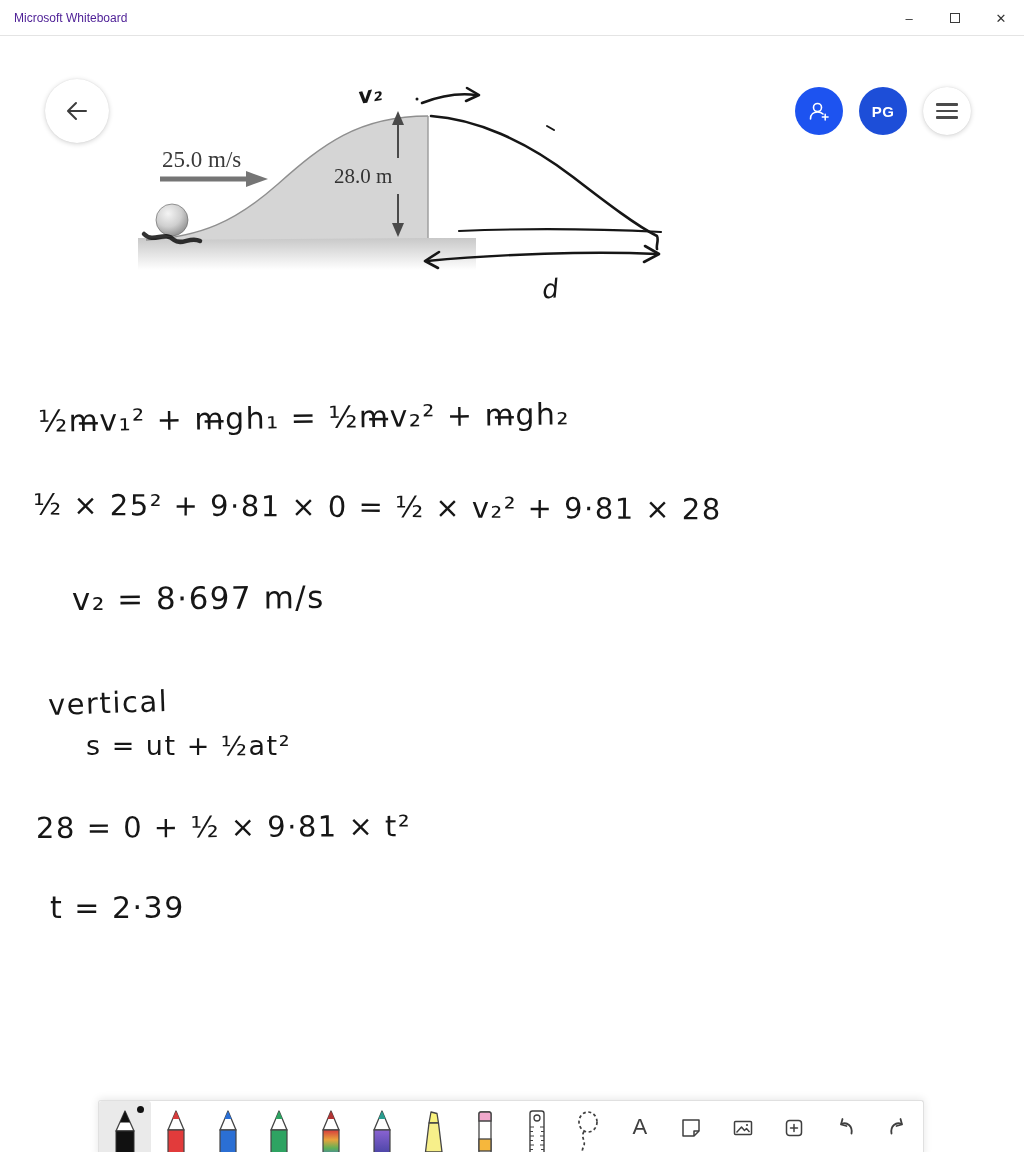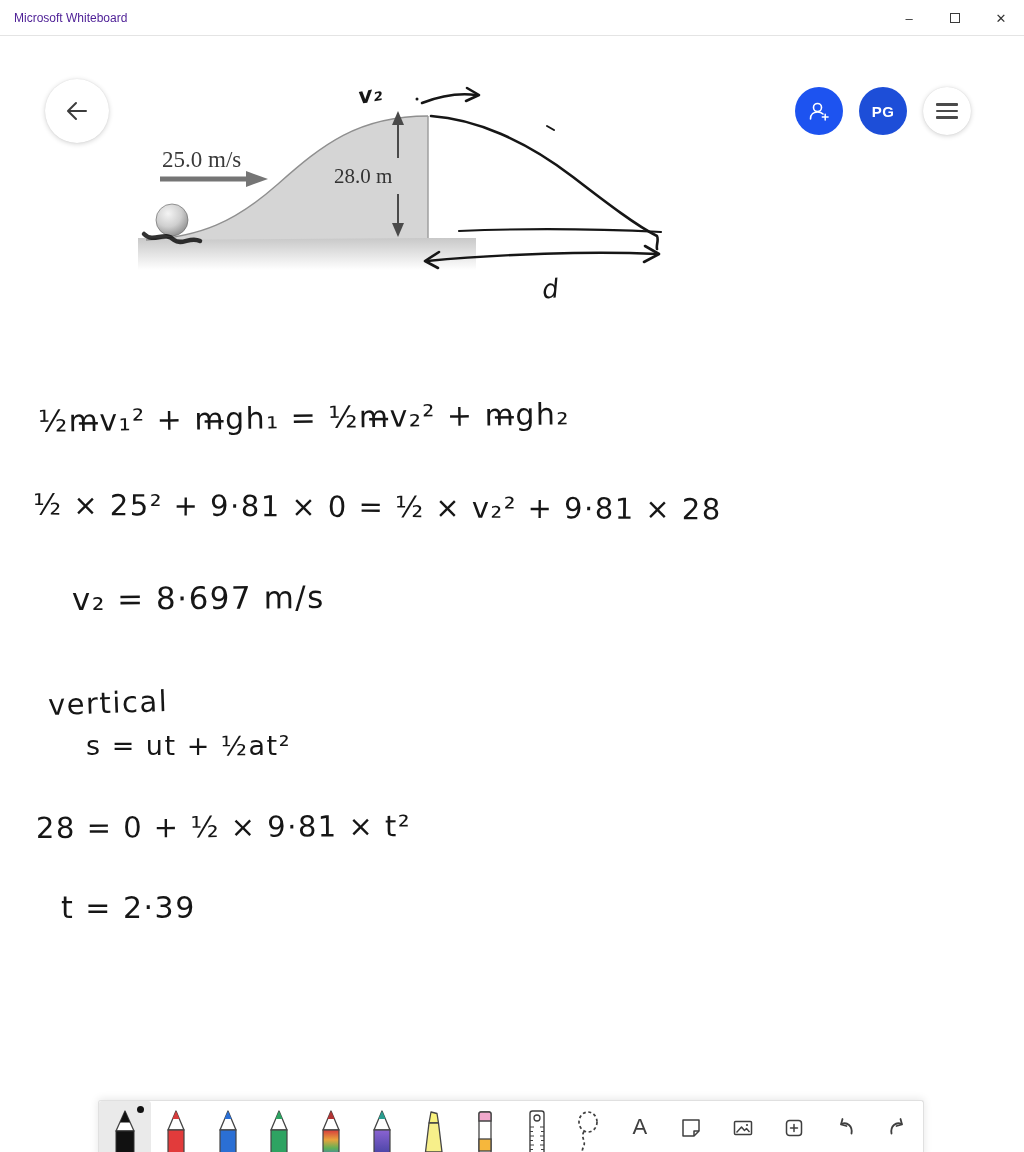--- a/index.html
+++ b/index.html
@@ -160,21 +160,21 @@
     <text x="412" y="228" transform="rotate(-6 420 220)" font-family="DejaVu Sans, sans-serif" font-style="italic" font-size="26" fill="#161616">d</text>
   </svg>
 </div>
 
 <div class="eq" style="left:38px; top:400px; font-size:30px; transform:rotate(-0.8deg);">½m̶v₁²  +  m̶gh₁  =  ½m̶v₂²  +  m̶gh₂</div>
 <div class="eq" style="left:33px; top:490px; font-size:29px; transform:rotate(0.4deg);">½ × 25²  +  9·81 × 0  =  ½ × v₂²  +  9·81 × 28</div>
 <div class="eq" style="left:72px; top:580px; font-size:31px; transform:rotate(-0.5deg);">v₂ =  8·697  m/s</div>
 <div class="eq" style="left:48px; top:686px; font-size:29px; transform:rotate(-2deg);">vertical</div>
 <div class="eq" style="left:50px; top:730px; font-size:27px;margin-left:36px;">s = ut + ½at²</div>
 <div class="eq" style="left:36px; top:810px; font-size:29px; transform:rotate(-0.3deg);">28  =  0  +  ½ × 9·81 × t²</div>
-<div class="eq" style="left:50px; top:890px; font-size:30px;margin-left:11px;">t =  2·39</div>
+<div class="eq" style="left:50px; top:890px; font-size:30px;">t =  2·39</div>
 
 <div class="toolbar">
 
   <div class="tool selected">
     <span class="sel-dot"></span>
     <svg width="26" height="50" viewBox="0 0 26 50">
       <path d="M13,3 L22,23 L4,23 Z" fill="#fff" stroke="#444" stroke-width="1.3" stroke-linejoin="round"></path>
       <path d="M13,3 L18,14.5 L8,14.5 Z" fill="#111"></path>
       <rect x="4" y="23" width="18" height="27" fill="#111" stroke="#333" stroke-width="1"></rect>
     </svg>

